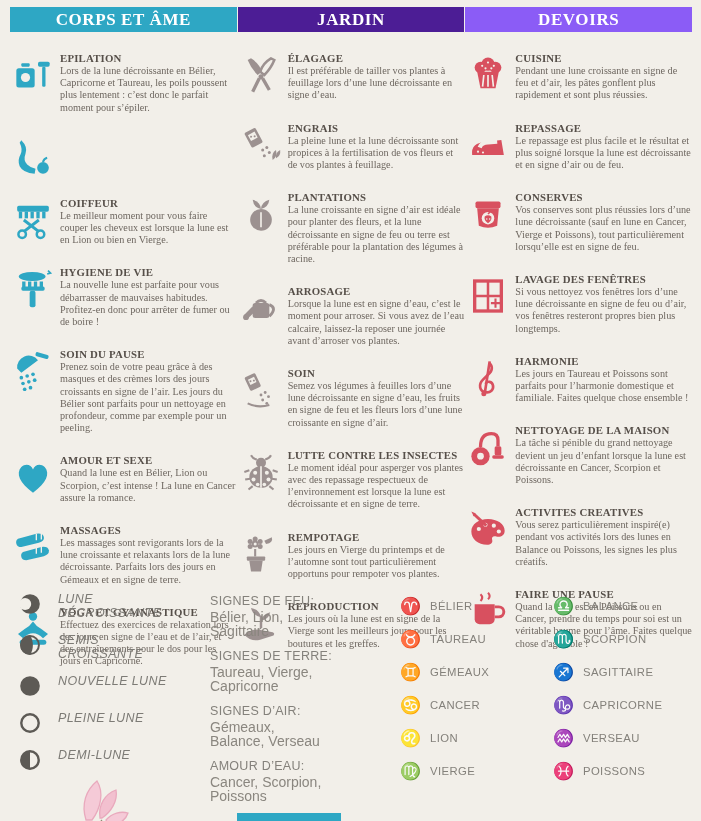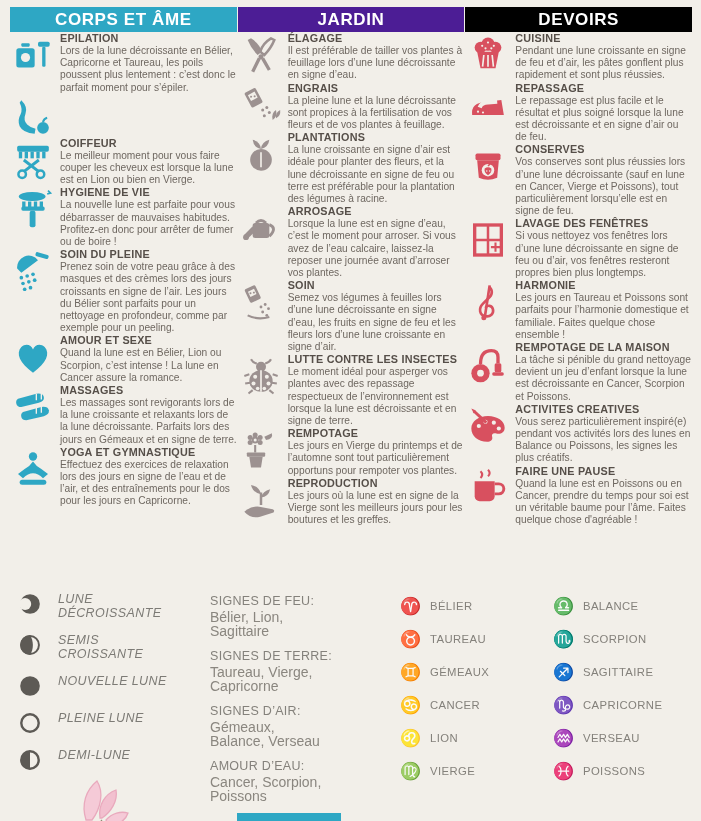--- a/index.html
+++ b/index.html
@@ -1,22 +1,22 @@
 <!DOCTYPE html>
 <html><head>
 <meta charset="utf-8">
 <style>
   html,body{margin:0;padding:0;background:#f2efe9;}
   .canvas{position:relative;width:701px;height:821px;background:#f2efe9;overflow:hidden;
           font-family:"Liberation Sans",sans-serif;color:#6e6760;}
-  .columns{position:absolute;top:7px;left:10px;width:682px;display:flex;gap:1px;}
+  .columns{position:absolute;top:7px;left:10px;width:682px;display:flex;gap:1px;font-family:Liberation Serif, serif;}
   .col{flex:1;min-width:0;}
   .col-header{height:25px;display:flex;align-items:center;justify-content:center;
               color:#ffffff;font-weight:bold;font-size:17px;letter-spacing:.6px;}
-  .item{display:flex;margin-top:0;}
+  .item{display:flex;margin-top:20px;}
   .item-icon{width:46px;flex:0 0 46px;display:flex;justify-content:center;align-items:flex-start;padding-top:3px;}
   .item-icon svg{color:var(--accent);}
   .item-body{flex:1;padding-left:4px;min-width:0;}
   .item-title{font-size:10.8px;font-weight:bold;color:#564f49;letter-spacing:.2px;}
   .item-text{font-size:10.2px;line-height:12.2px;color:#6e6760;margin-top:1px;}
   
   .moon-legend{position:absolute;left:18px;top:592px;width:170px;}
   .moon-row{display:flex;align-items:flex-start;margin-bottom:13px;font-style:italic;}
   .moon-row .micon{width:26px;flex:0 0 26px;margin-right:14px;display:flex;align-items:center;}
   .moon-row .micon svg{color:#5d5a55;}
@@ -114,21 +114,21 @@
               <circle cx="17" cy="30" r="2.2"></circle>
               <circle cx="24" cy="28" r="2.2"></circle>
               <circle cx="12" cy="39" r="2.2"></circle>
               <circle cx="19" cy="37" r="2.2"></circle>
               <circle cx="26" cy="35" r="2.2"></circle>
               <circle cx="14" cy="46" r="2.2"></circle>
               <circle cx="21" cy="44" r="2.2"></circle>
             </svg>
           </span>
           <div class="item-body">
-            <div class="item-title">SOIN DU PLEINE</div>
+            <div class="item-title">SOIN DU PAUSE</div>
             <div class="item-text">Prenez soin de votre peau grâce à des masques et des crèmes lors des jours croissants en signe de l’air. Les jours du Bélier sont parfaits pour un nettoyage en profondeur, comme par exemple pour un peeling.</div>
           </div>
         </div>
         <div class="item">
           <span class="item-icon">
             <svg viewBox="0 0 48 48" width="40" height="40" fill="currentColor" style="--paper:#f2efe9">
               <path d="M24 43C8 31 3 20 10 12c5-5 12-3 14 3 2-6 9-8 14-3 7 8 2 19-14 31z"></path>
             </svg>
           </span>
           <div class="item-body">
@@ -303,21 +303,21 @@
               <path d="M4 38q8-7 18-6l16 3q3 1 1 4l-16 5q-11 3-19-6z"></path>
             </svg>
           </span>
           <div class="item-body">
             <div class="item-title">REPRODUCTION</div>
             <div class="item-text">Les jours où la lune est en signe de la Vierge sont les meilleurs jours pour les boutures et les greffes.</div>
           </div>
         </div>
       </div>
       <div class="col" style="--accent: #d8505f;">
-        <div class="col-header" style="background: #000000;">DEVOIRS</div>
+        <div class="col-header" style="background: #8b5cf6;">DEVOIRS</div>
         <div class="item">
           <span class="item-icon">
             <svg viewBox="0 0 48 48" width="40" height="40" fill="currentColor" style="--paper:#f2efe9">
               <circle cx="15" cy="15" r="7"></circle>
               <circle cx="24" cy="11" r="8"></circle>
               <circle cx="33" cy="15" r="7"></circle>
               <path d="M11 20h26l-4 20H15z"></path>
               <path d="M19 24l-1.5 14M24 24v14M29 24l1.5 14" stroke="var(--paper)" stroke-width="2" fill="none"></path>
               <circle cx="17" cy="13" r="1.3" fill="var(--paper)"></circle>
               <circle cx="24" cy="9" r="1.3" fill="var(--paper)"></circle>
@@ -392,21 +392,21 @@
           <span class="item-icon">
             <svg viewBox="0 0 48 48" width="40" height="40" fill="currentColor" style="--paper:#f2efe9">
               <circle cx="15" cy="35" r="11"></circle>
               <circle cx="15" cy="35" r="4" fill="var(--paper)"></circle>
               <path d="M15 24Q15 8 28 8q8 0 8 8v7" fill="none" stroke="currentColor" stroke-width="4"></path>
               <rect x="32" y="23" width="8" height="11" rx="2"></rect>
               <rect x="29" y="34" width="14" height="4" rx="2"></rect>
             </svg>
           </span>
           <div class="item-body">
-            <div class="item-title">REMPOTAGE DE LA MAISON</div>
+            <div class="item-title">NETTOYAGE DE LA MAISON</div>
             <div class="item-text">La tâche si pénible du grand nettoyage devient un jeu d’enfant lorsque la lune est décroissante en Cancer, Scorpion et Poissons.</div>
           </div>
         </div>
         <div class="item">
           <span class="item-icon">
             <svg viewBox="0 0 48 48" width="40" height="40" fill="currentColor" style="--paper:#f2efe9">
               <path d="M24 12c11 0 20 6 20 14 0 6-5 8-10 7-4-1-6 1-5 4 1 4-2 6-6 6C12 43 4 36 4 27s9-15 20-15z"></path>
               <circle cx="13" cy="24" r="2.5" fill="var(--paper)"></circle>
               <circle cx="21" cy="19" r="2.5" fill="var(--paper)"></circle>
               <circle cx="31" cy="20" r="2.5" fill="var(--paper)"></circle>

